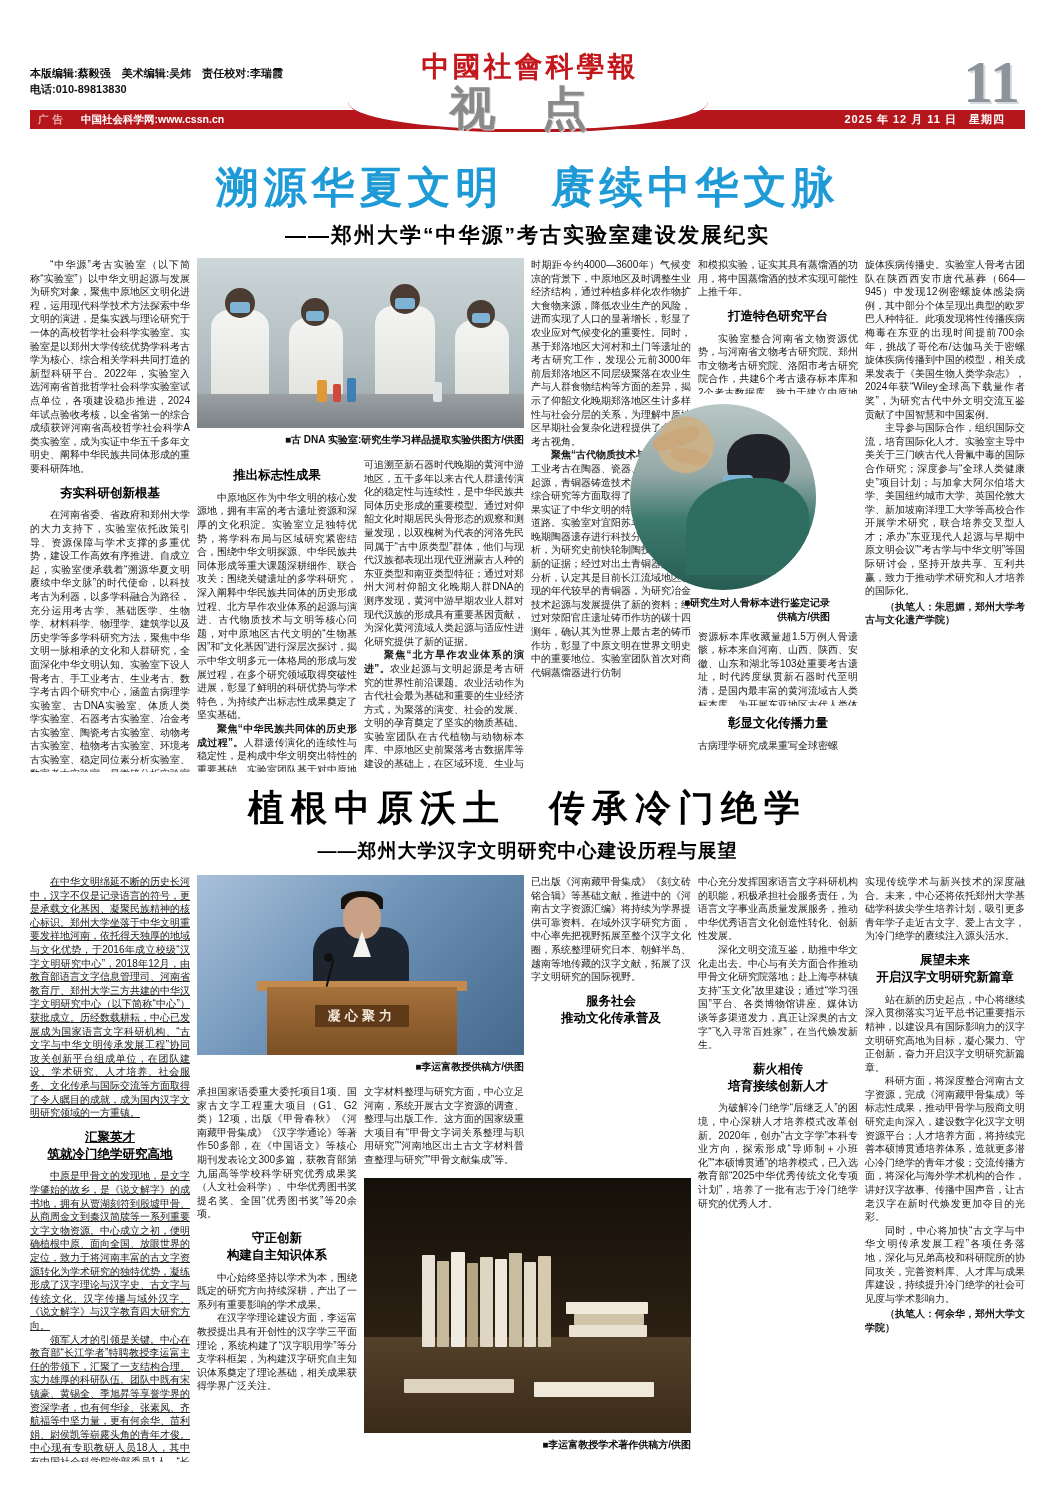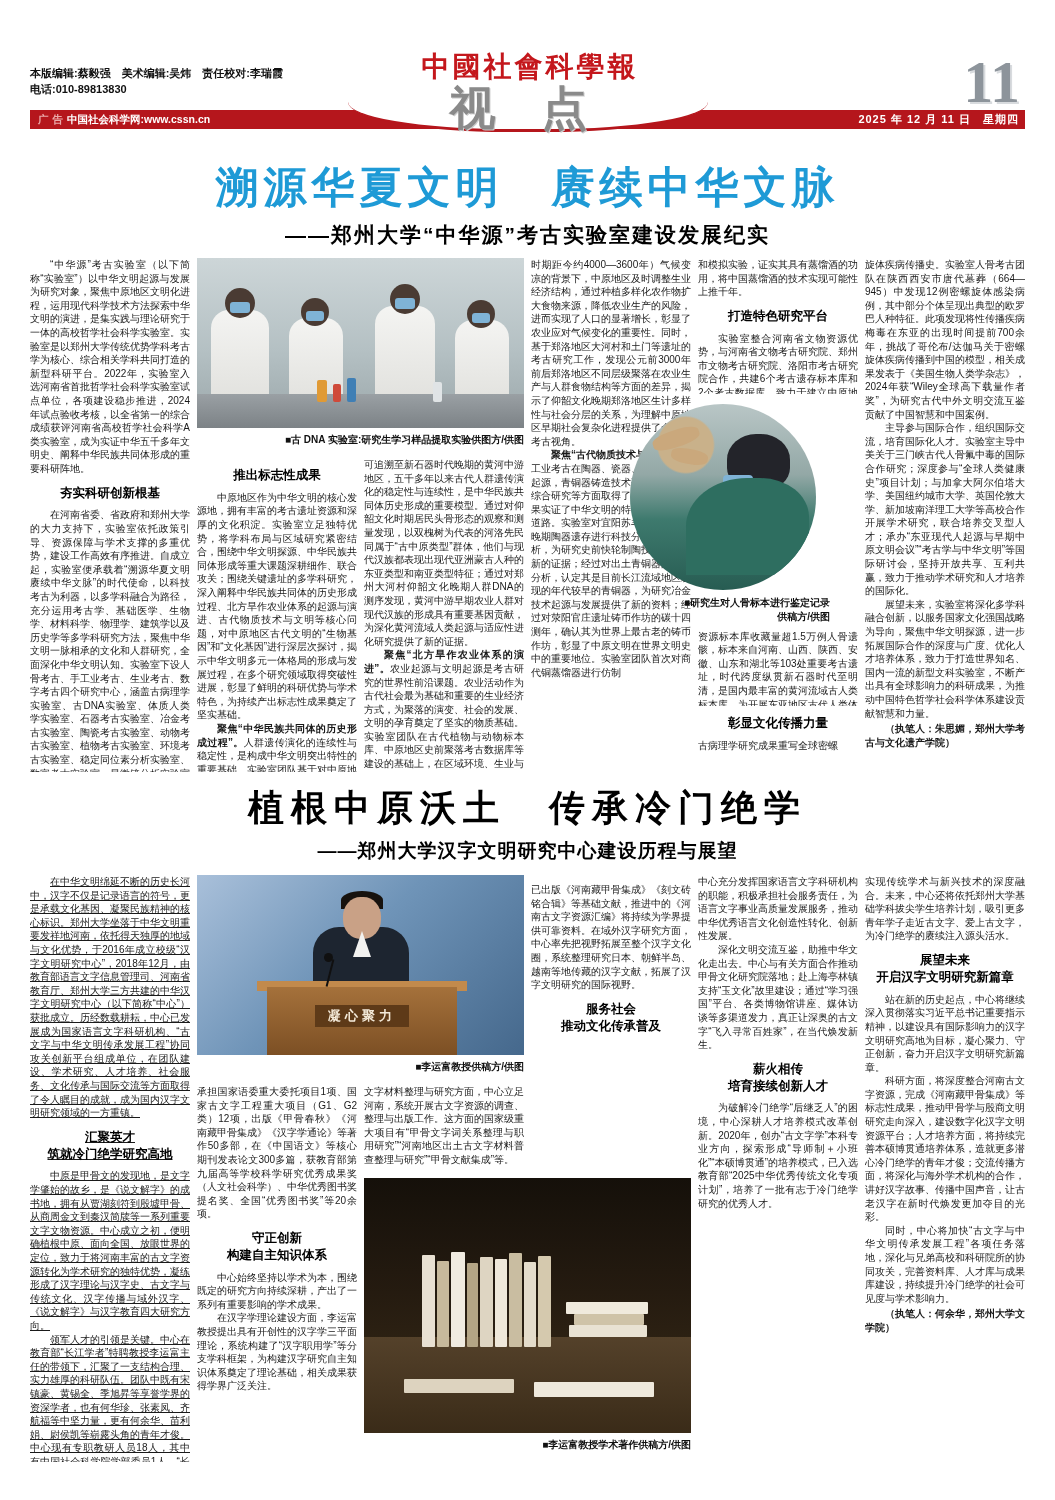--- a/index.html
+++ b/index.html
@@ -3,23 +3,23 @@
 <meta charset="utf-8">
 <style>
   html,body{margin:0;padding:0;background:#e8e8e8;}
   #page{position:relative;width:1055px;height:1500px;background:#fff;margin:0 auto;overflow:hidden;
         font-family:"Liberation Sans","DejaVu Sans",sans-serif;color:#1a1a1a;}
   
   .editors{position:absolute;left:30px;top:50px;font-size:11px;font-weight:bold;color:#111;margin-top:16px;}
   .phone{position:absolute;left:30px;top:82px;font-size:11px;font-weight:bold;color:#111;}
   .redbar{position:absolute;left:30px;top:110px;width:995px;height:19px;background:#b5161c;
           display:flex;align-items:center;justify-content:space-between;}
-  .redbar .left{padding-left:8px;font-size:10.5px;color:#fff;font-weight:bold;display:flex;align-items:flex-start;}
+  .redbar .left{padding-left:8px;font-size:10.5px;color:#fff;font-weight:bold;display:flex;gap:14px;align-items:flex-start;}
   .redbar .ad{color:#eaa9a9;letter-spacing:4px;font-weight:bold;}
-  .redbar .right{padding-right:6px;font-size:11px;color:#fff;font-weight:bold;letter-spacing:1px;}
+  .redbar .right{padding-right:20px;font-size:11px;color:#fff;font-weight:bold;letter-spacing:1px;}
   .swoosh{position:absolute;left:348px;top:92px;width:360px;height:37px;background:#fff;
           border-bottom:3px solid #b5161c;border-radius:0 0 160px 160px / 0 0 30px 30px;}
   .masthead{position:absolute;left:370px;top:48px;width:320px;text-align:center;
             font-family:"Liberation Serif","DejaVu Serif",serif;font-size:28px;font-weight:bold;
             color:#c4171c;letter-spacing:3px;}
   .section-title{position:absolute;left:370px;top:78px;width:320px;text-align:center;
             font-family:"Liberation Serif","DejaVu Serif",serif;font-size:46px;font-weight:bold;
             color:#8a8a8a;letter-spacing:46px;padding-left:23px;box-sizing:border-box;
             text-shadow:1px 1px 0 #ccc;}
   .pagenum{position:absolute;left:930px;top:52px;width:90px;text-align:right;
@@ -154,21 +154,20 @@
       <div class="col-subhead">打造特色研究平台</div>
       <p class="para" style="max-height: 62px; overflow: hidden;">实验室整合河南省文物资源优势，与河南省文物考古研究院、郑州市文物考古研究院、洛阳市考古研究院合作，共建6个考古遗存标本库和2个考古数据库，致力于建立中原地区文化发展序列标尺，整合人骨、动物、植物、陶器、石器和青铜器标本资源。</p>
       <div class="spacer" style="height: 236px;"></div>
       <p class="para no-indent" style="max-height: 76px; overflow: hidden;">资源标本库收藏量超1.5万例人骨遗骸，标本来自河南、山西、陕西、安徽、山东和湖北等103处重要考古遗址，时代跨度纵贯新石器时代至明清，是国内最丰富的黄河流域古人类标本库，为开展东亚地区古代人类体质演变、古病理研究、族群迁徙等课题提供了不可替代的实物基础。实验室与郑州市文物考古研究院共建中原地区首个碳十四测年实验室，为深入开展中华文明探源研究提供了坚实的科技支撑。</p>
       <div class="col-subhead">彰显文化传播力量</div>
       <p class="para no-indent">古病理学研究成果重写全球密螺</p>
     </div>
   <div class="col" style="left:865px;top:258px;height:514px;">
       <p class="para no-indent">旋体疾病传播史。实验室人骨考古团队在陕西西安市唐代墓葬（664—945）中发现12例密螺旋体感染病例，其中部分个体呈现出典型的欧罗巴人种特征。此项发现将性传播疾病梅毒在东亚的出现时间提前700余年，挑战了哥伦布/达伽马关于密螺旋体疾病传播到中国的模型，相关成果发表于《美国生物人类学杂志》，2024年获“Wiley全球高下载量作者奖”，为研究古代中外文明交流互鉴贡献了中国智慧和中国案例。</p>
       <p class="para">主导参与国际合作，组织国际交流，培育国际化人才。实验室主导中美关于三门峡古代人骨氟中毒的国际合作研究；深度参与“全球人类健康史”项目计划；与加拿大阿尔伯塔大学、美国纽约城市大学、英国伦敦大学、新加坡南洋理工大学等高校合作开展学术研究，联合培养交叉型人才；承办“东亚现代人起源与早期中原文明会议”“考古学与中华文明”等国际研讨会，坚持开放共享、互利共赢，致力于推动学术研究和人才培养的国际化。</p>
-      <p class="para">展望未来，实验室将深化多学科融合创新，以服务国家文化强国战略为导向，聚焦中华文明探源，进一步拓展国际合作的深度与广度、优化人才培养体系，致力于打造世界知名、国内一流的新型文科实验室，不断产出具有全球影响力的科研成果，为推动中国特色哲学社会科学体系建设贡献智慧和力量。</p>
       <p class="byline">（执笔人：朱思媚，郑州大学考古与文化遗产学院）</p>
     </div>
 
   <div class="photo ph-circle" style="left:630px;top:404px;width:186px;height:186px;">
     <div class="bone" style="left:12%;top:14%;width:26%;height:9%;transform:rotate(-18deg);"></div>
     <div class="bone" style="left:22%;top:24%;width:20%;height:8%;transform:rotate(10deg);"></div>
     <div class="head"></div>
     <div class="maskc"></div>
     <div class="shoulder"></div>
   </div>
@@ -207,21 +206,21 @@
   <div class="col" style="left:197px;top:1085px;height:377px;">
       <p class="para no-indent">承担国家语委重大委托项目1项、国家古文字工程重大项目（G1、G2类）12项，出版《甲骨春秋》《河南藏甲骨集成》《汉字学通论》等著作50多部，在《中国语文》等核心期刊发表论文300多篇，获教育部第九届高等学校科学研究优秀成果奖（人文社会科学）、中华优秀图书奖提名奖、全国“优秀图书奖”等20余项。</p>
       <div class="col-subhead">守正创新
 构建自主知识体系</div>
       <p class="para">中心始终坚持以学术为本，围绕既定的研究方向持续深耕，产出了一系列有重要影响的学术成果。</p>
       <p class="para">在汉字学理论建设方面，李运富教授提出具有开创性的汉字学三平面理论，系统构建了“汉字职用学”等分支学科框架，为构建汉字研究自主知识体系奠定了理论基础，相关成果获得学界广泛关注。</p>
     </div>
   <div class="col" style="left:364px;top:1085px;height:88px;">
       <p class="para no-indent">文字材料整理与研究方面，中心立足河南，系统开展古文字资源的调查、整理与出版工作。这方面的国家级重大项目有“甲骨文字词关系整理与职用研究”“河南地区出土古文字材料普查整理与研究”“甲骨文献集成”等。</p>
     </div>
-  <div class="col" style="left:531px;top:875px;height:298px;margin-top:8px;">
+  <div class="col" style="left:531px;top:875px;height:298px;">
       <p class="para no-indent">已出版《河南藏甲骨集成》《刻文砖铭合辑》等基础文献，推进中的《河南古文字资源汇编》将持续为学界提供可靠资料。在域外汉字研究方面，中心率先把视野拓展至整个汉字文化圈，系统整理研究日本、朝鲜半岛、越南等地传藏的汉字文献，拓展了汉字文明研究的国际视野。</p>
       <div class="col-subhead">服务社会
 推动文化传承普及</div>
     </div>
   <div class="col" style="left:698px;top:875px;height:587px;">
       <p class="para no-indent">中心充分发挥国家语言文字科研机构的职能，积极承担社会服务责任，为语言文字事业高质量发展服务，推动中华优秀语言文化创造性转化、创新性发展。</p>
       <p class="para">深化文明交流互鉴，助推中华文化走出去。中心与有关方面合作推动甲骨文化研究院落地；赴上海亭林镇支持“玉文化”故里建设；通过“学习强国”平台、各类博物馆讲座、媒体访谈等多渠道发力，真正让深奥的古文字“飞入寻常百姓家”，在当代焕发新生。</p>
       <div class="col-subhead">薪火相传
 培育接续创新人才</div>
       <p class="para">为破解冷门绝学“后继乏人”的困境，中心深耕人才培养模式改革创新。2020年，创办“古文字学”本科专业方向，探索形成“导师制＋小班化”“本硕博贯通”的培养模式，已入选教育部“2025中华优秀传统文化专项计划”，培养了一批有志于冷门绝学研究的优秀人才。</p>

